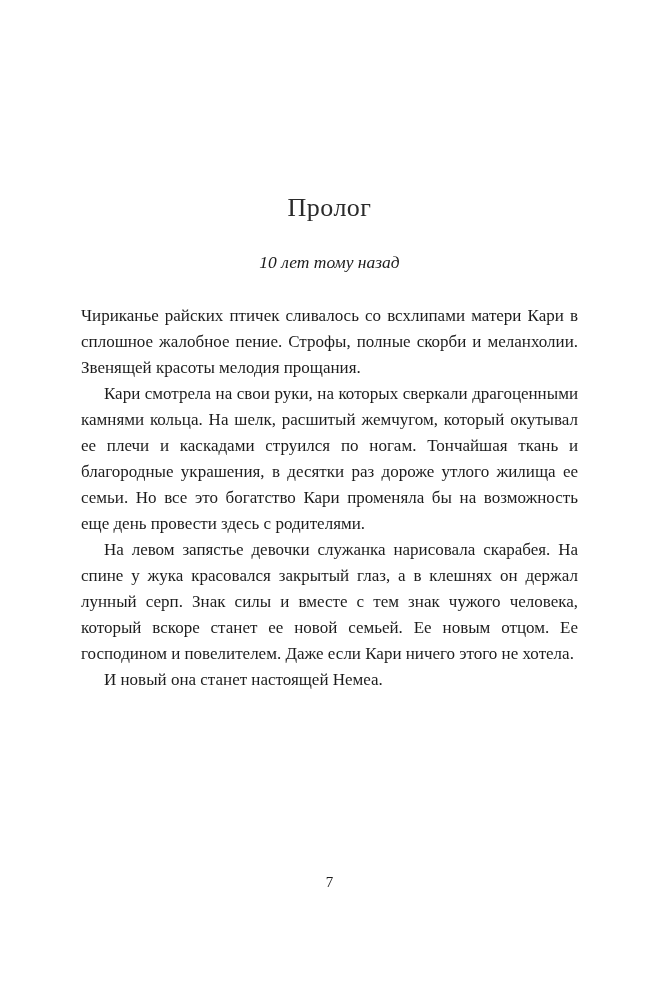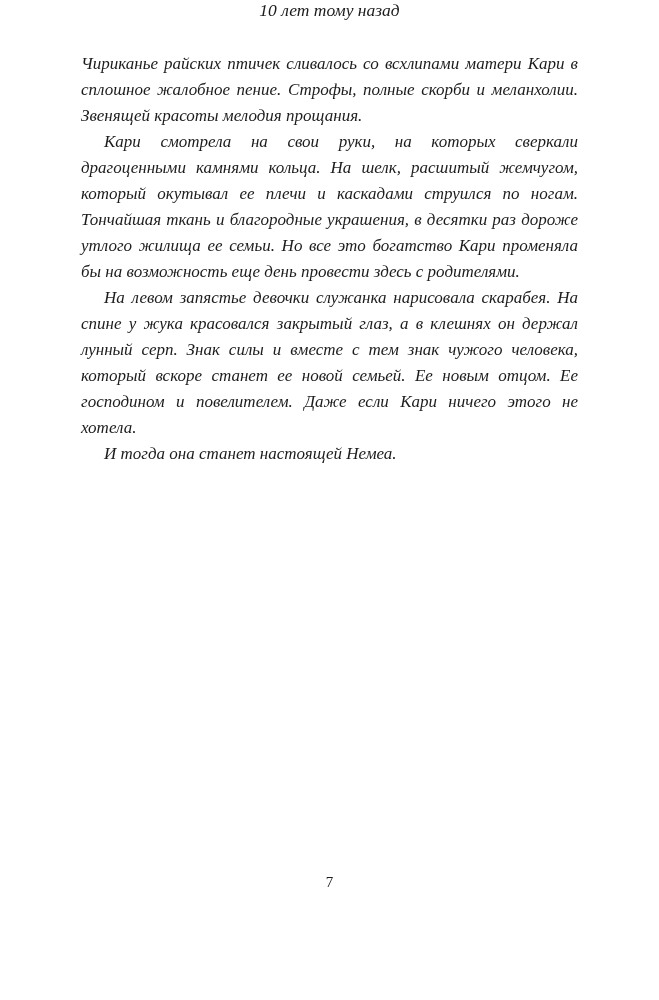--- a/index.html
+++ b/index.html
@@ -20,33 +20,33 @@
   .chapter-title {
     margin: 0;
     padding-top: 193px;
     text-align: center;
     font-size: 26px;
     font-weight: 400;
     letter-spacing: 0.5px;
     color: #2b2b2b;
   }
   .chapter-subtitle {
+    margin-top: 29px;
     text-align: center;
     font-style: italic;
     font-size: 17.5px;
     color: #1c1c1c;
   }
   .body-text {
     width: 497px;
     margin: 30px auto 0 auto;
     font-size: 17px;
     line-height: 26px;
     text-align: justify;
     hyphens: auto;
-    font-style: italic;
     -webkit-hyphens: auto;
   }
   .body-text p {
     margin: 0;
   }
   .body-text p.indent {
     text-indent: 23px;
   }
   .page-number {
     position: absolute;
@@ -56,25 +56,26 @@
     text-align: center;
     font-size: 15px;
     color: #1c1c1c;
   }
 </style>
 </head>
 <body>
 
 <div class="page">
 
+  <h1 class="chapter-title">Пролог</h1>
 
   <div class="chapter-subtitle">10 лет тому назад</div>
 
   <div class="body-text">
     <p>Чириканье райских птичек сливалось со всхлипами матери Кари в сплошное жалобное пение. Строфы, полные скорби и меланхолии. Звенящей красоты мелодия прощания.</p>
     <p class="indent">Кари смотрела на свои руки, на которых сверкали драгоценными камнями кольца. На шелк, расшитый жемчугом, который окутывал ее плечи и каскадами струился по ногам. Тончайшая ткань и благородные украшения, в десятки раз дороже утлого жилища ее семьи. Но все это богатство Кари променяла бы на возможность еще день провести здесь с родителями.</p>
     <p class="indent">На левом запястье девочки служанка нарисовала скарабея. На спине у жука красовался закрытый глаз, а в клешнях он держал лунный серп. Знак силы и вместе с тем знак чужого человека, который вскоре станет ее новой семьей. Ее новым отцом. Ее господином и повелителем. Даже если Кари ничего этого не хотела.</p>
-    <p class="indent">И тогда она станет настоящей Немеа.</p>
+    <p class="indent">И новый она станет настоящей Немеа.</p>
   </div>
 
   <div class="page-number">7</div>
 
 </div>
 
 </body></html>

